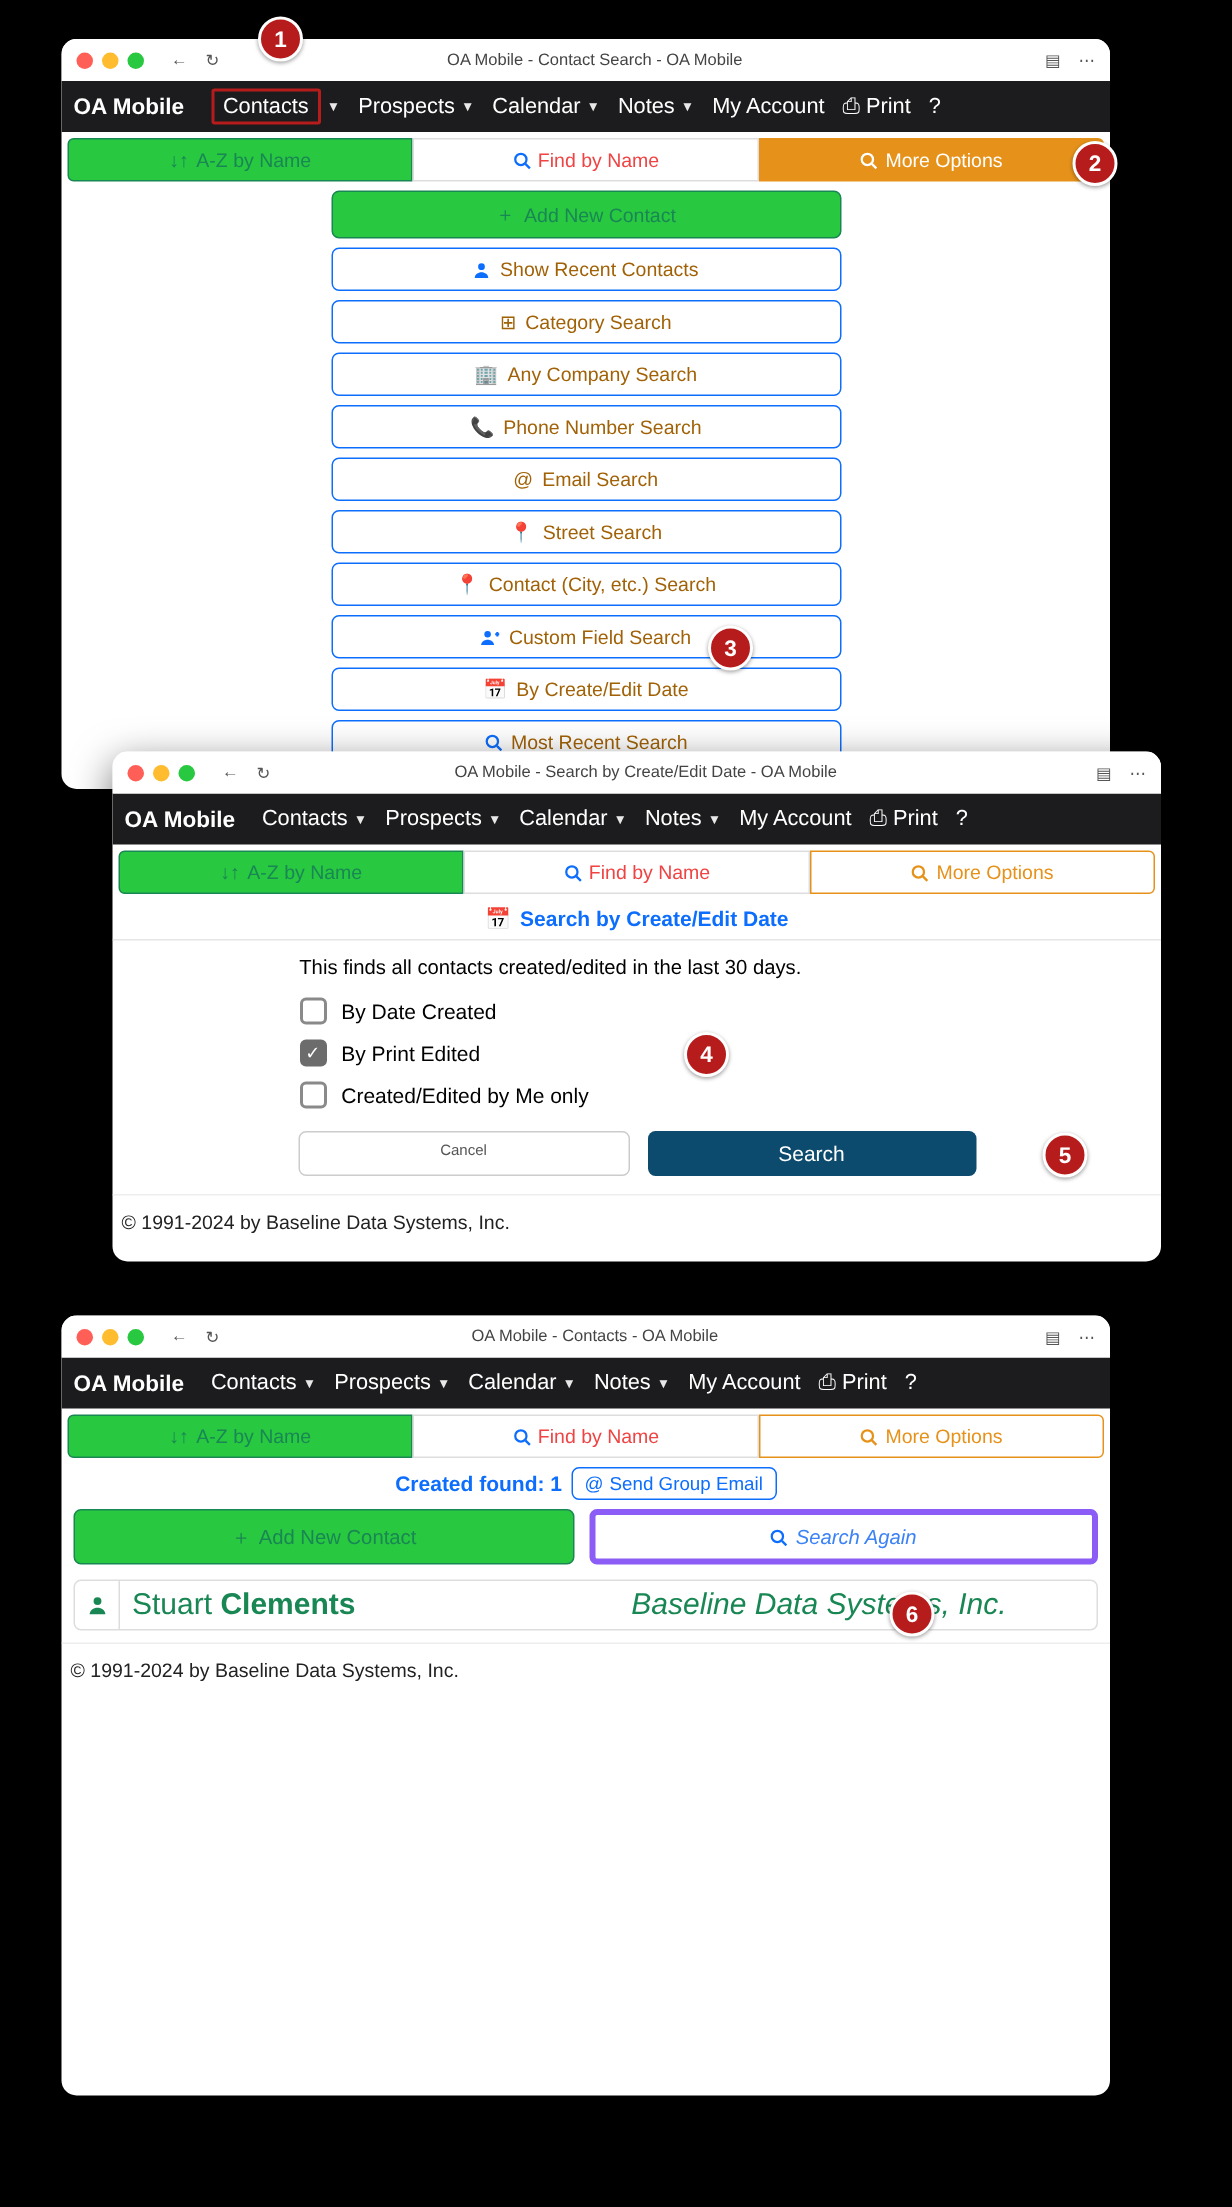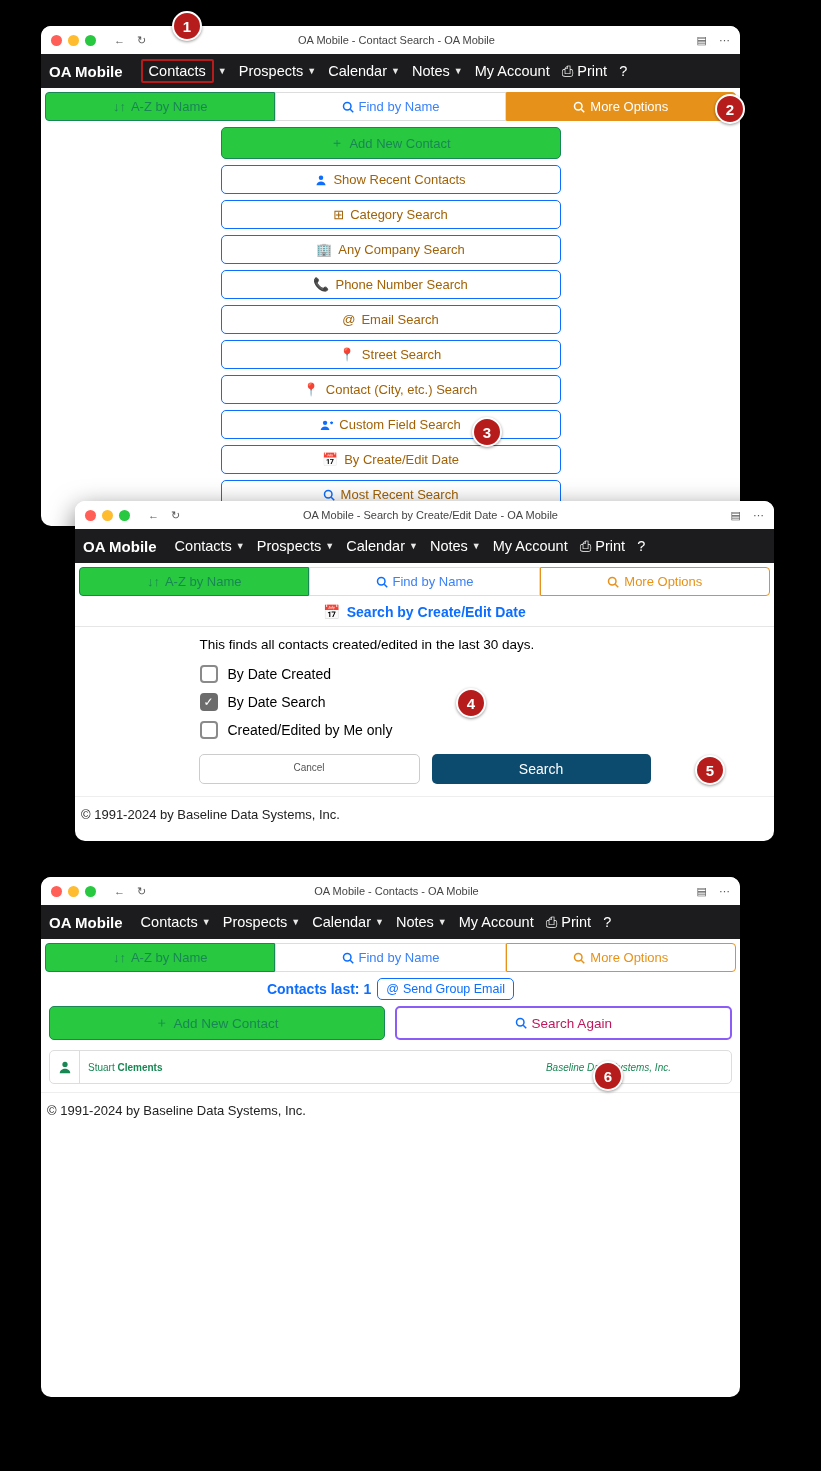--- a/index.html
+++ b/index.html
@@ -57,21 +57,21 @@
     text-align:center;
     padding:6px 4px;
     border:1px solid #ddd;
     font-size:13px;
     display:flex;
     align-items:center;
     justify-content:center;
     gap:5px;
   }
   .tab.green { color:#198754; border-color:#198754; border-radius:4px 0 0 4px;}
-  .tab.blue  { color:#3b82f6;}
+  .tab.blue  { color:#ef4444;}
   .tab.orange{ background:#e6921a; color:#fff; border-color:#e6921a; border-radius:0 4px 4px 0;}
   .tab.orange-outline{ color:#e6921a; border-color:#e6921a; border-radius:0 4px 4px 0;}
   .optlist { width:340px; margin:6px auto 14px;}
   .optbtn {
     border:1px solid #0d6efd;
     border-radius:5px;
     color:#a16207;
     text-align:center;
     padding:6px 4px;
     margin-bottom:6px;
@@ -103,22 +103,22 @@
     font-size:15px;
     box-shadow:0 1px 3px rgba(0,0,0,.4);
     z-index:50;
   }
   .resultsbar { display:flex; align-items:center; justify-content:center; gap:6px; padding:6px 0; font-size:14px;}
   .resultsbar .count { color:#0d6efd; font-weight:600;}
   .pill { border:1px solid #0d6efd; color:#0d6efd; border-radius:5px; padding:3px 8px; font-size:12.5px; display:flex; align-items:center; gap:4px;}
   .twobtns { display:flex; gap:10px; padding:0 8px 8px;}
   .bigbtn { flex:1; border-radius:5px; padding:7px; text-align:center; font-size:13.5px; display:flex; align-items:center; justify-content:center; gap:5px;}
   .bigbtn.green { border:1px solid #198754; color:#198754;}
-  .bigbtn.blue  { border:2px solid #8b5cf6; color:#be185d;}
-  .resultrow { display:flex; align-items:center; border:1px solid #ddd; border-radius:5px; margin:2px 8px 8px; height:34px; font-size:10px;}
+  .bigbtn.blue  { border:4px solid #8b5cf6; color:#3b82f6;font-style:italic;}
+  .resultrow { display:flex; align-items:center; border:1px solid #ddd; border-radius:5px; margin:2px 8px 8px; height:34px; font-size:20px;}
   .resultrow .avatar { width:30px; color:#198754; text-align:center; border-right:1px solid #ddd; height:100%; display:flex; align-items:center; justify-content:center;}
   .resultrow .name { color:#198754; padding-left:8px;}
   .resultrow .name b { font-weight:600;}
   .resultrow .company { margin-left:auto; padding-right:60px; color:#198754; font-style:italic;}
   svg { display:block; }
 </style>
 </head>
 <body>
 
 <div class="window" style="left:41px; top:26px; width:699px; height:500px;">
@@ -336,21 +336,21 @@
     </div>
   <div class="divider"></div>
   <div class="form-area">
     <div class="intro">This finds all contacts created/edited in the last 30 days.</div>
     <div class="cbrow">
         <span class="cb"></span>
         <span>By Date Created</span>
       </div>
     <div class="cbrow">
         <span class="cb checked">✓</span>
-        <span>By Date Search</span>
+        <span>By Print Edited</span>
       </div>
     <div class="cbrow">
         <span class="cb"></span>
         <span>Created/Edited by Me only</span>
       </div>
     <div class="btnrow">
       <div class="btn-cancel">Cancel</div>
       <div class="btn-search">Search</div>
     </div>
   </div>
@@ -422,21 +422,21 @@
           <svg width="12" height="12" viewBox="0 0 16 16">
             <circle cx="7" cy="7" r="5" fill="none" stroke="#e6921a" stroke-width="2"></circle>
             <line x1="11" y1="11" x2="15" y2="15" stroke="#e6921a" stroke-width="2"></line>
           </svg>
         </span>
         <span>More Options</span>
       </div>
   </div>
 
   <div class="resultsbar">
-    <span class="count"><span>Contacts last:</span> <span>1</span></span>
+    <span class="count"><span>Created found:</span> <span>1</span></span>
     <span class="pill">
         <span>@</span>
         <span>Send Group Email</span>
       </span>
   </div>
   <div class="twobtns">
     <div class="bigbtn green">
         <span>＋</span>
         <span>Add New Contact</span>
       </div>

